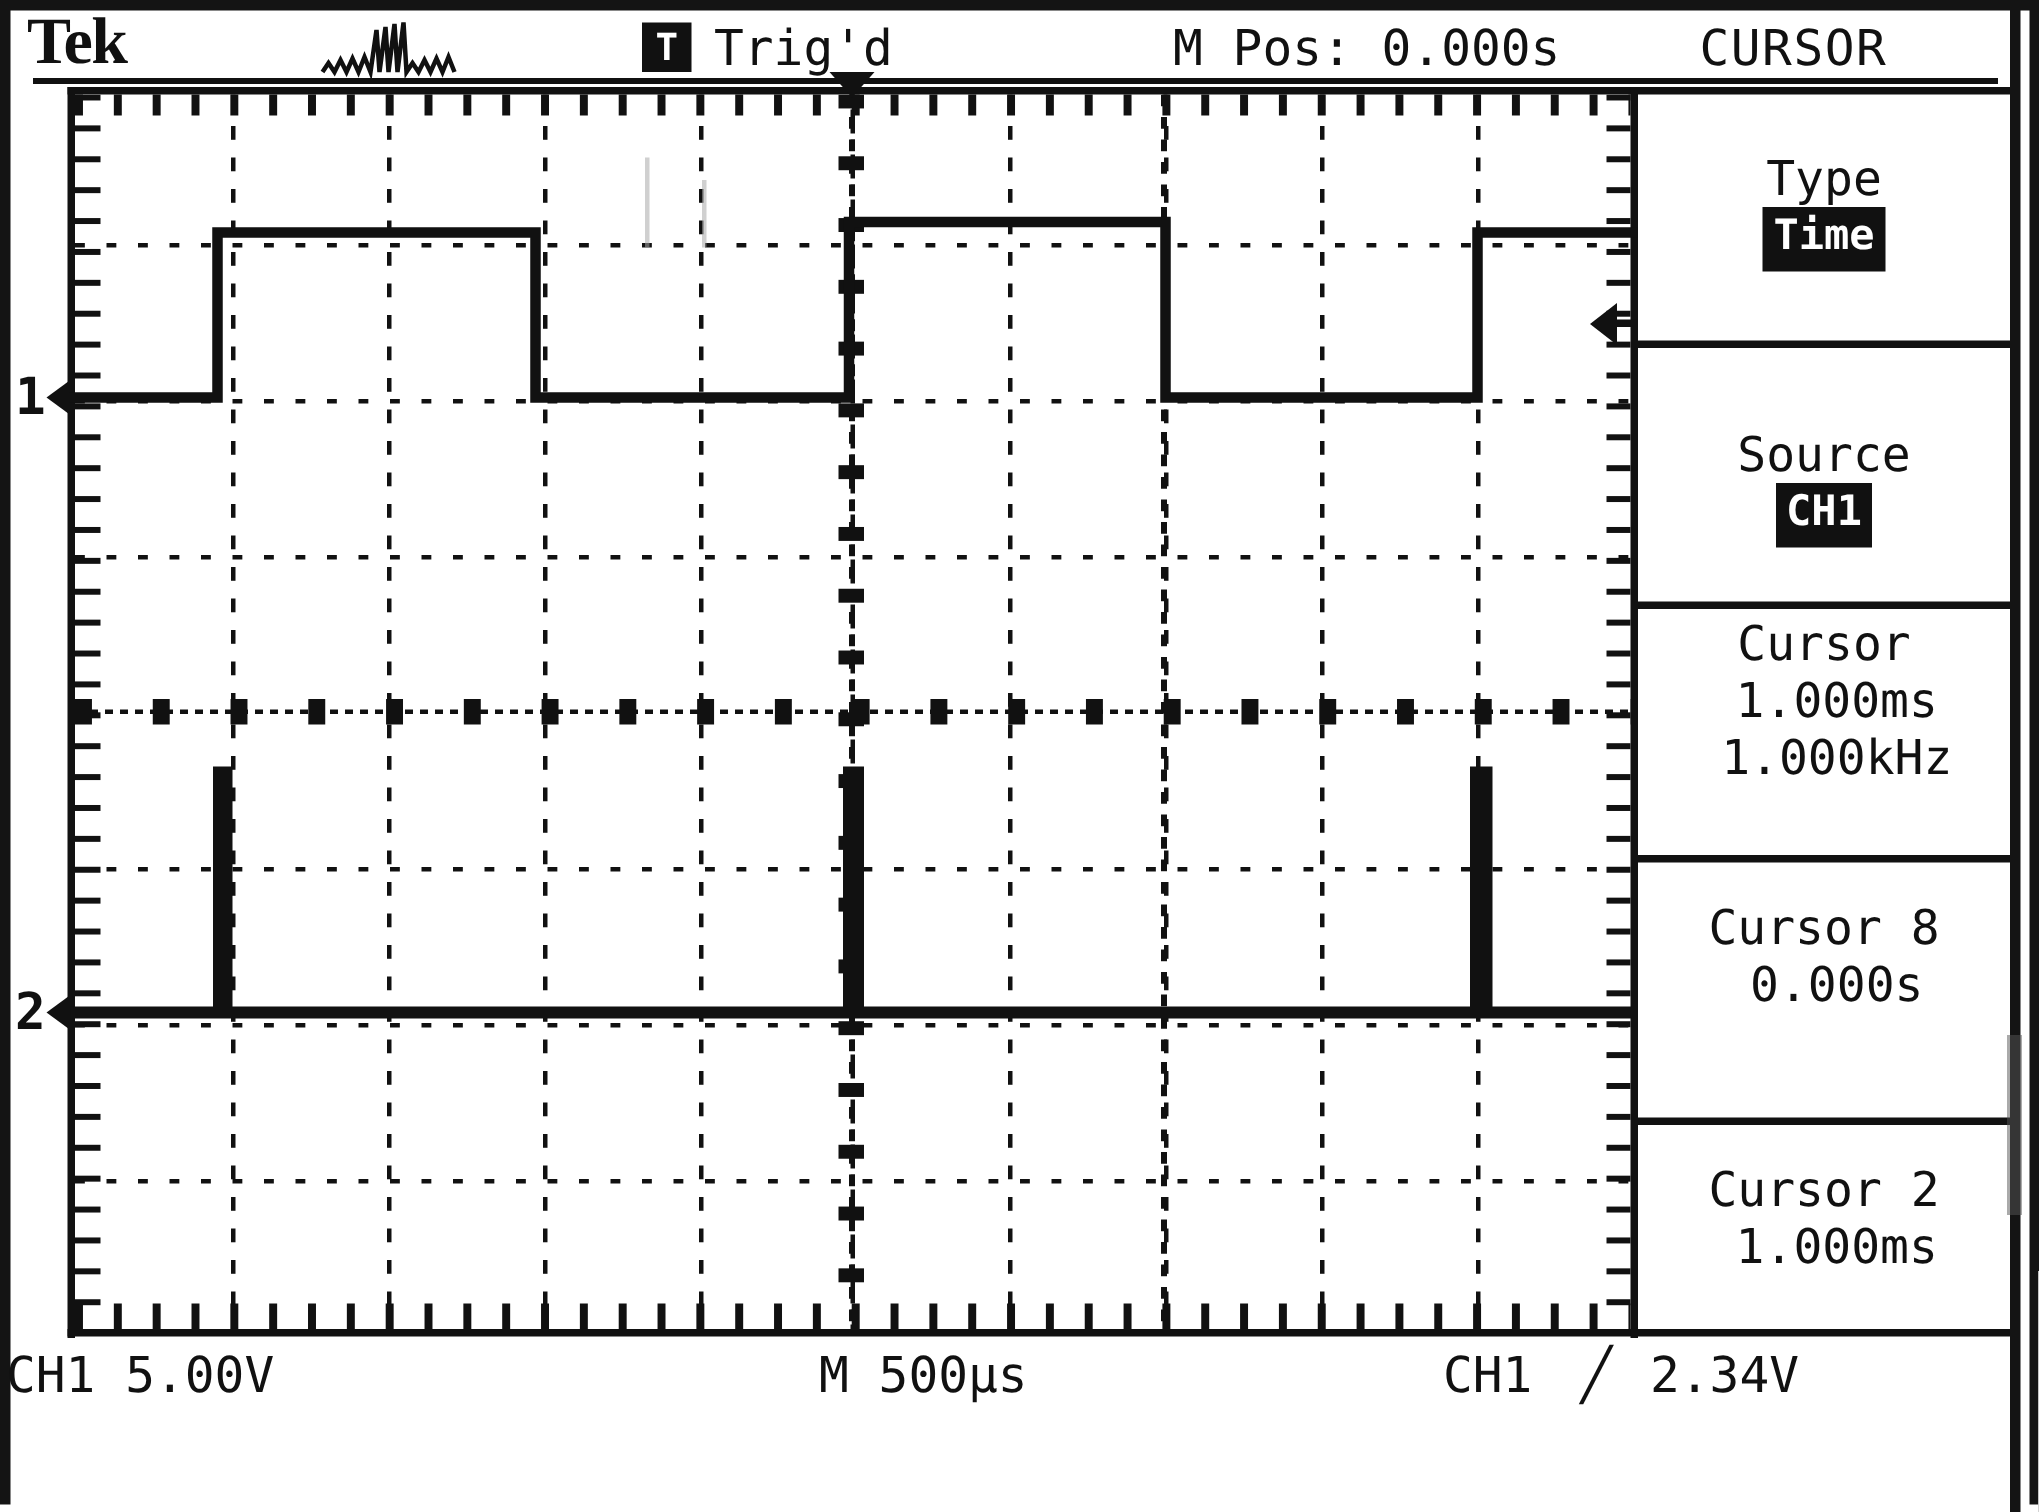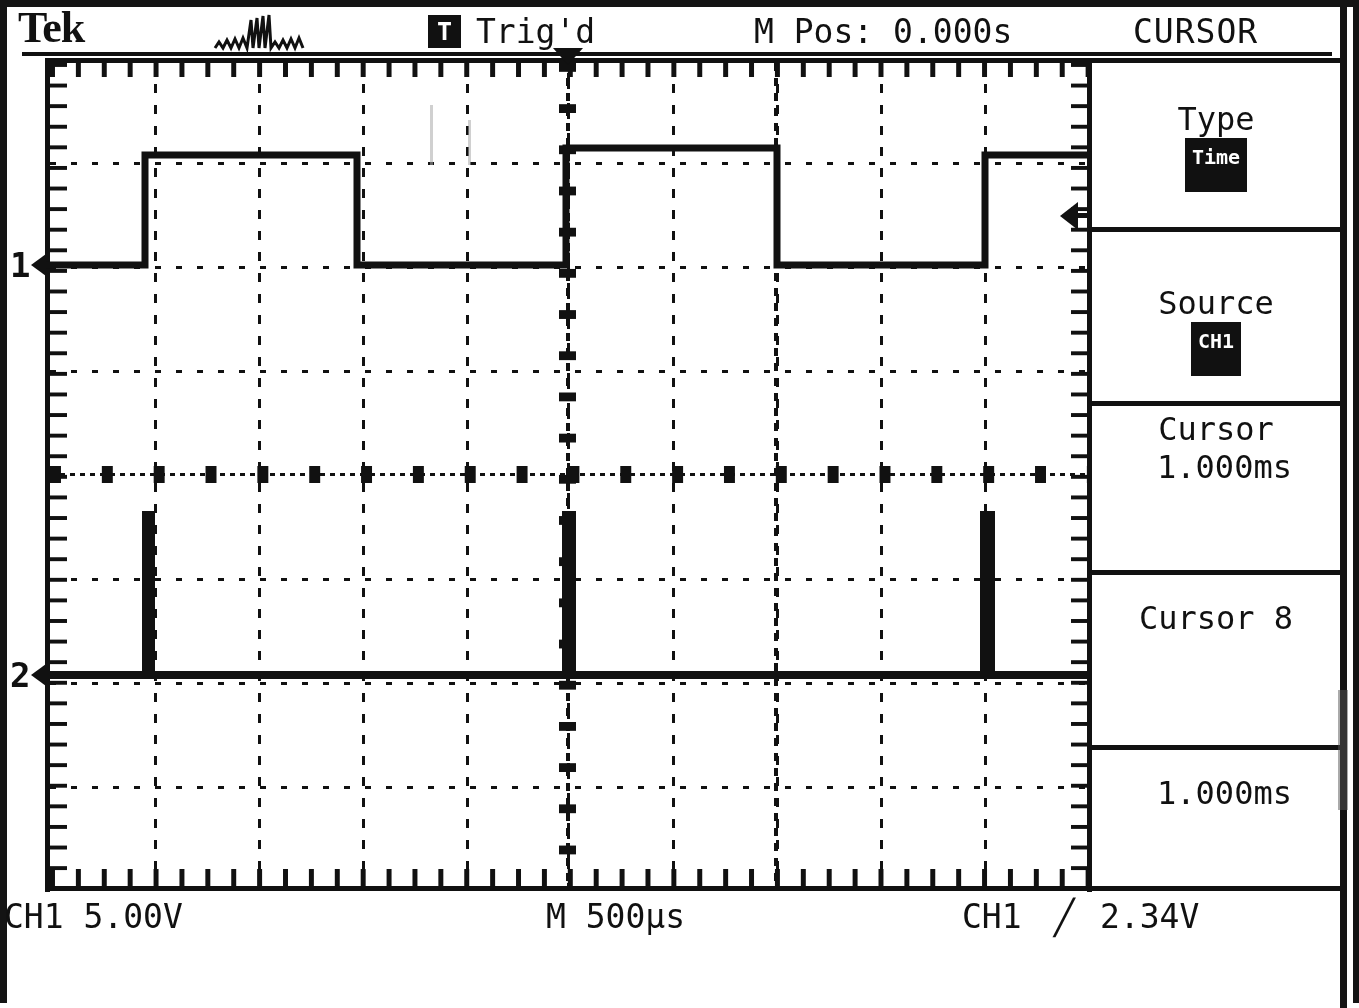--- a/index.html
+++ b/index.html
@@ -37,21 +37,21 @@
     position:absolute;left:420px;top:7px;
     width:33px;height:33px;background:#111;color:#fff;
     font-family:"DejaVu Sans Mono","Liberation Mono",monospace;
     font-weight:bold;font-size:25px;line-height:33px;text-align:center;
   }
   .trigd-text{
     position:absolute;left:468px;top:6px;
     font-size:33px;line-height:35px;font-weight:500;
   }
   .mpos-text{
-    position:absolute;left:746px;top:6px;
+    position:absolute;left:774px;top:6px;
     font-size:33px;line-height:35px;font-weight:500;
   }
   .cursor-title{
     position:absolute;left:1125px;top:6px;
     font-size:33px;line-height:35px;font-weight:500;letter-spacing:1px;
   }
   .header-rule{
     position:absolute;left:22px;top:52px;width:1310px;height:4px;background:#111;
   }
   .grat-border-l{position:absolute;left:45px;top:58px;width:5px;height:834px;background:#111;}
@@ -151,21 +151,21 @@
   }
   .menu-div{position:absolute;left:1092px;width:250px;height:5px;background:#111;}
   .m-label{
     font-size:32px;line-height:38px;font-weight:500;white-space:nowrap;
   }
   .m-value{
     font-size:32px;line-height:38px;font-weight:500;white-space:nowrap;padding-left:17px;
   }
   .m-inv{
     display:inline-block;background:#111;color:#ffffff;
-    padding:1px 7px 17px 7px;font-size:20px;line-height:36px;font-weight:600;
+    padding:1px 7px 6px 7px;font-size:28px;line-height:36px;font-weight:600;
   }
   .menu-right-edge{
     position:absolute;left:1340px;top:0px;width:7px;height:1008px;background:#141414;
   }
 
   
   .statusbar{
     position:absolute;left:0px;top:898px;width:1359px;height:48px;
   }
   .st{
@@ -270,27 +270,30 @@
     <div class="menu-item" style="top:226px">
       <div class="m-label">Source</div>
       <div>
         <span class="m-inv">CH1</span>
       </div>
     </div>
 
     <div class="menu-item" style="top:352px">
       <div class="m-label">Cursor</div>
       <div class="m-value">1.000ms</div>
+      <div class="m-value">1.000kHz</div>
     </div>
 
     <div class="menu-item" style="top:541px">
       <div class="m-label">Cursor 8</div>
+      <div class="m-value">0.000s</div>
     </div>
 
     <div class="menu-item" style="top:716px">
+      <div class="m-label">Cursor 2</div>
       <div class="m-value">1.000ms</div>
     </div>
   </div>
 
   <div class="menu-div" style="top:58px"></div>
   <div class="menu-div" style="top:227px"></div>
   <div class="menu-div" style="top:401px"></div>
   <div class="menu-div" style="top:570px"></div>
   <div class="menu-div" style="top:745px"></div>
   <div class="menu-div" style="top:886px"></div>

